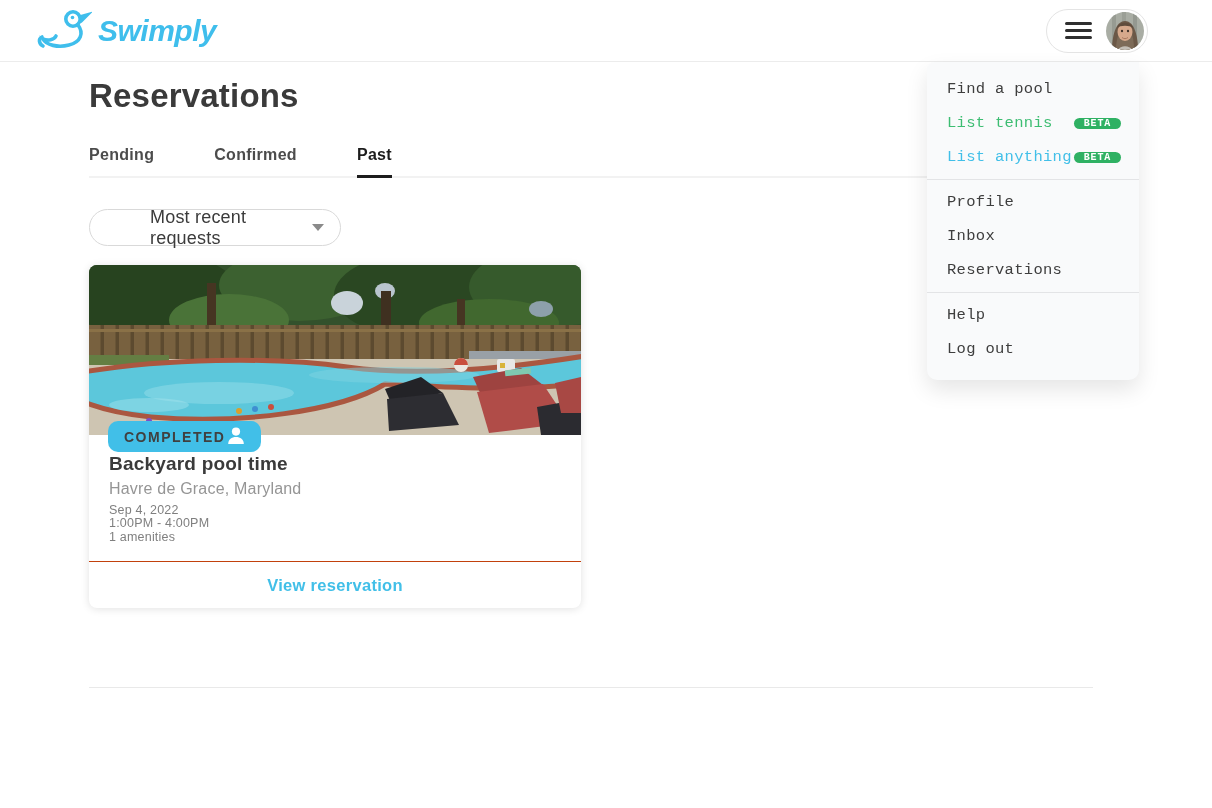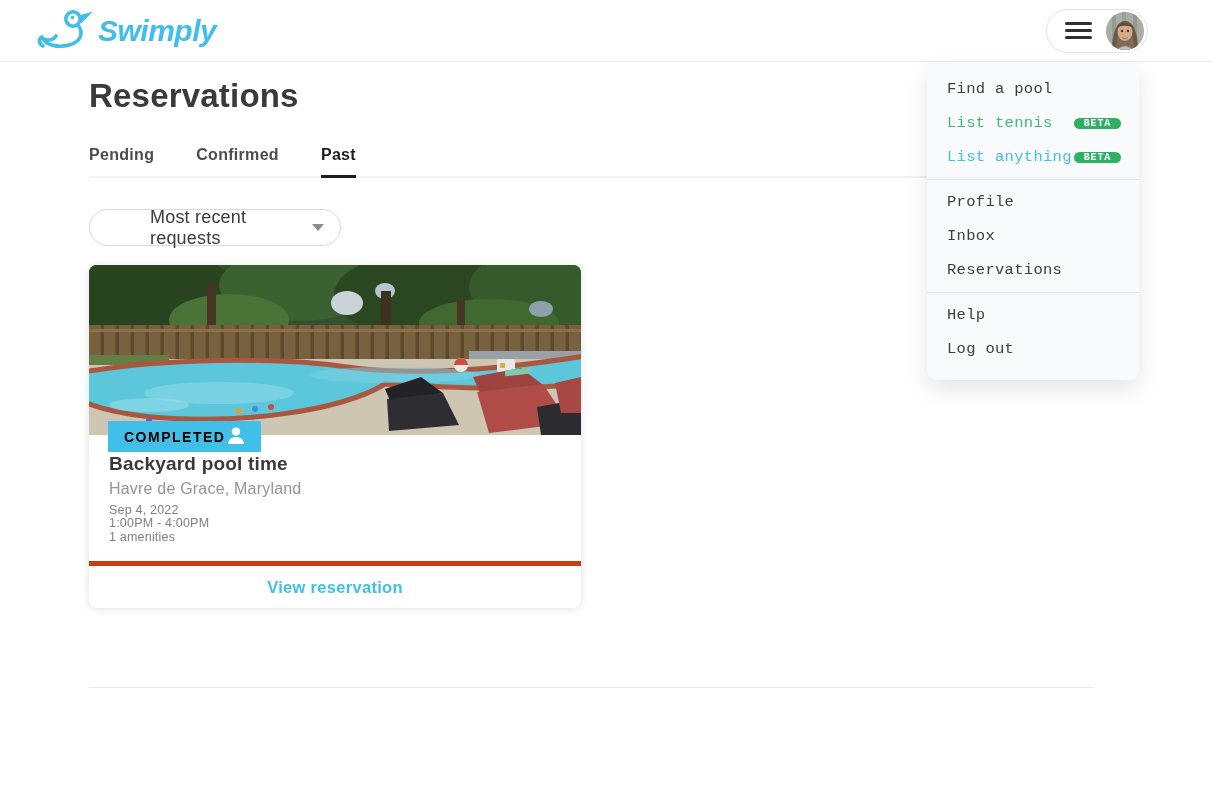--- a/index.html
+++ b/index.html
@@ -29,48 +29,48 @@
                font-size:15.5px; letter-spacing:0.3px; color:#3e3e3e; cursor:pointer; }
   .menu-item.cyan { color:#41bfe8; }
   .menu-item.green { color:#3dbd72; }
   .beta { margin-left:auto; background:#2fb163; color:#fff; font-size:10px;
           font-weight:bold; letter-spacing:0.8px; padding:0 10px; border-radius:10px; }
 
   
   .main { padding:15px 119px 0 89px; }
   .page-title { font-size:33px; font-weight:800; color:#3a3a3a; letter-spacing:0.2px; }
 
-  .tabs { display:flex; gap:42px; margin-top:31px; border-bottom:2px solid #f2f2f2; }
+  .tabs { display:flex; gap:60px; margin-top:31px; border-bottom:2px solid #f2f2f2; }
   .tab { font-size:16px; font-weight:700; color:#4c4c4c; letter-spacing:0.3px;
          padding-bottom:11px; border-bottom:3px solid transparent; margin-bottom:-2px;
          cursor:pointer; }
   .tab.active { color:#1d1d1d; border-bottom-color:#1d1d1d; }
 
   .sort-select { margin-top:31px; width:252px; height:37px; border:1px solid #d9d9d9;
                  border-radius:19px; background:#fff; display:flex; align-items:center;
                  padding:0 16px 0 20px; cursor:pointer; }
   .sort-select .label { font-size:18px; color:#3b3b3b; letter-spacing:0.2px;margin-left:40px; }
   .caret-down { margin-left:12px; width:0; height:0; border-left:6px solid transparent;
                 border-right:6px solid transparent; border-top:7px solid #8a8a8a; }
 
   
   .card { position:relative; margin-top:19px; width:492px; background:#fff;
           border-radius:8px; box-shadow:0 1px 8px rgba(0,0,0,0.12); }
   .card-image { height:170px; border-radius:8px 8px 0 0; overflow:hidden; }
   .card-image svg { display:block; }
   .status-badge { position:absolute; left:19px; top:156px; height:31px;
-                  background:#41bfe8; border-radius:1px; display:flex; align-items:center;
-                  gap:2px; padding:0 16px; color:#000000; font-size:14px; font-weight:800;
+                  background:#41bfe8; border-radius:10px; display:flex; align-items:center;
+                  gap:2px; padding:0 16px; color:#404040; font-size:14px; font-weight:800;
                   letter-spacing:1.5px; }
   .card-body { padding:18px 20px 17px; }
   .card-title { font-size:19px; font-weight:800; color:#3a3a3a; letter-spacing:0.2px; }
   .card-location { margin-top:5px; font-size:16px; color:#959595; letter-spacing:0.2px; }
   .card-detail { font-size:12.5px; line-height:13.4px; color:#7f7f7f; letter-spacing:0.2px; }
   .card-detail.first { margin-top:6px; }
-  .card-footer { border-top:5px solid #c2410c; height:47px; display:flex;
+  .card-footer { border-top:1px solid #c2410c; height:47px; display:flex;
                  align-items:center; justify-content:center; cursor:pointer; }
   .view-link { font-size:16.5px; font-weight:600; color:#41bfe8; letter-spacing:0.3px; }
 
   .bottom-divider { margin-top:79px; border:none; border-top:1px solid #e9e9e9; }
 </style>
 </head>
 <body>
 
 <div class="header">
   <div class="logo">

